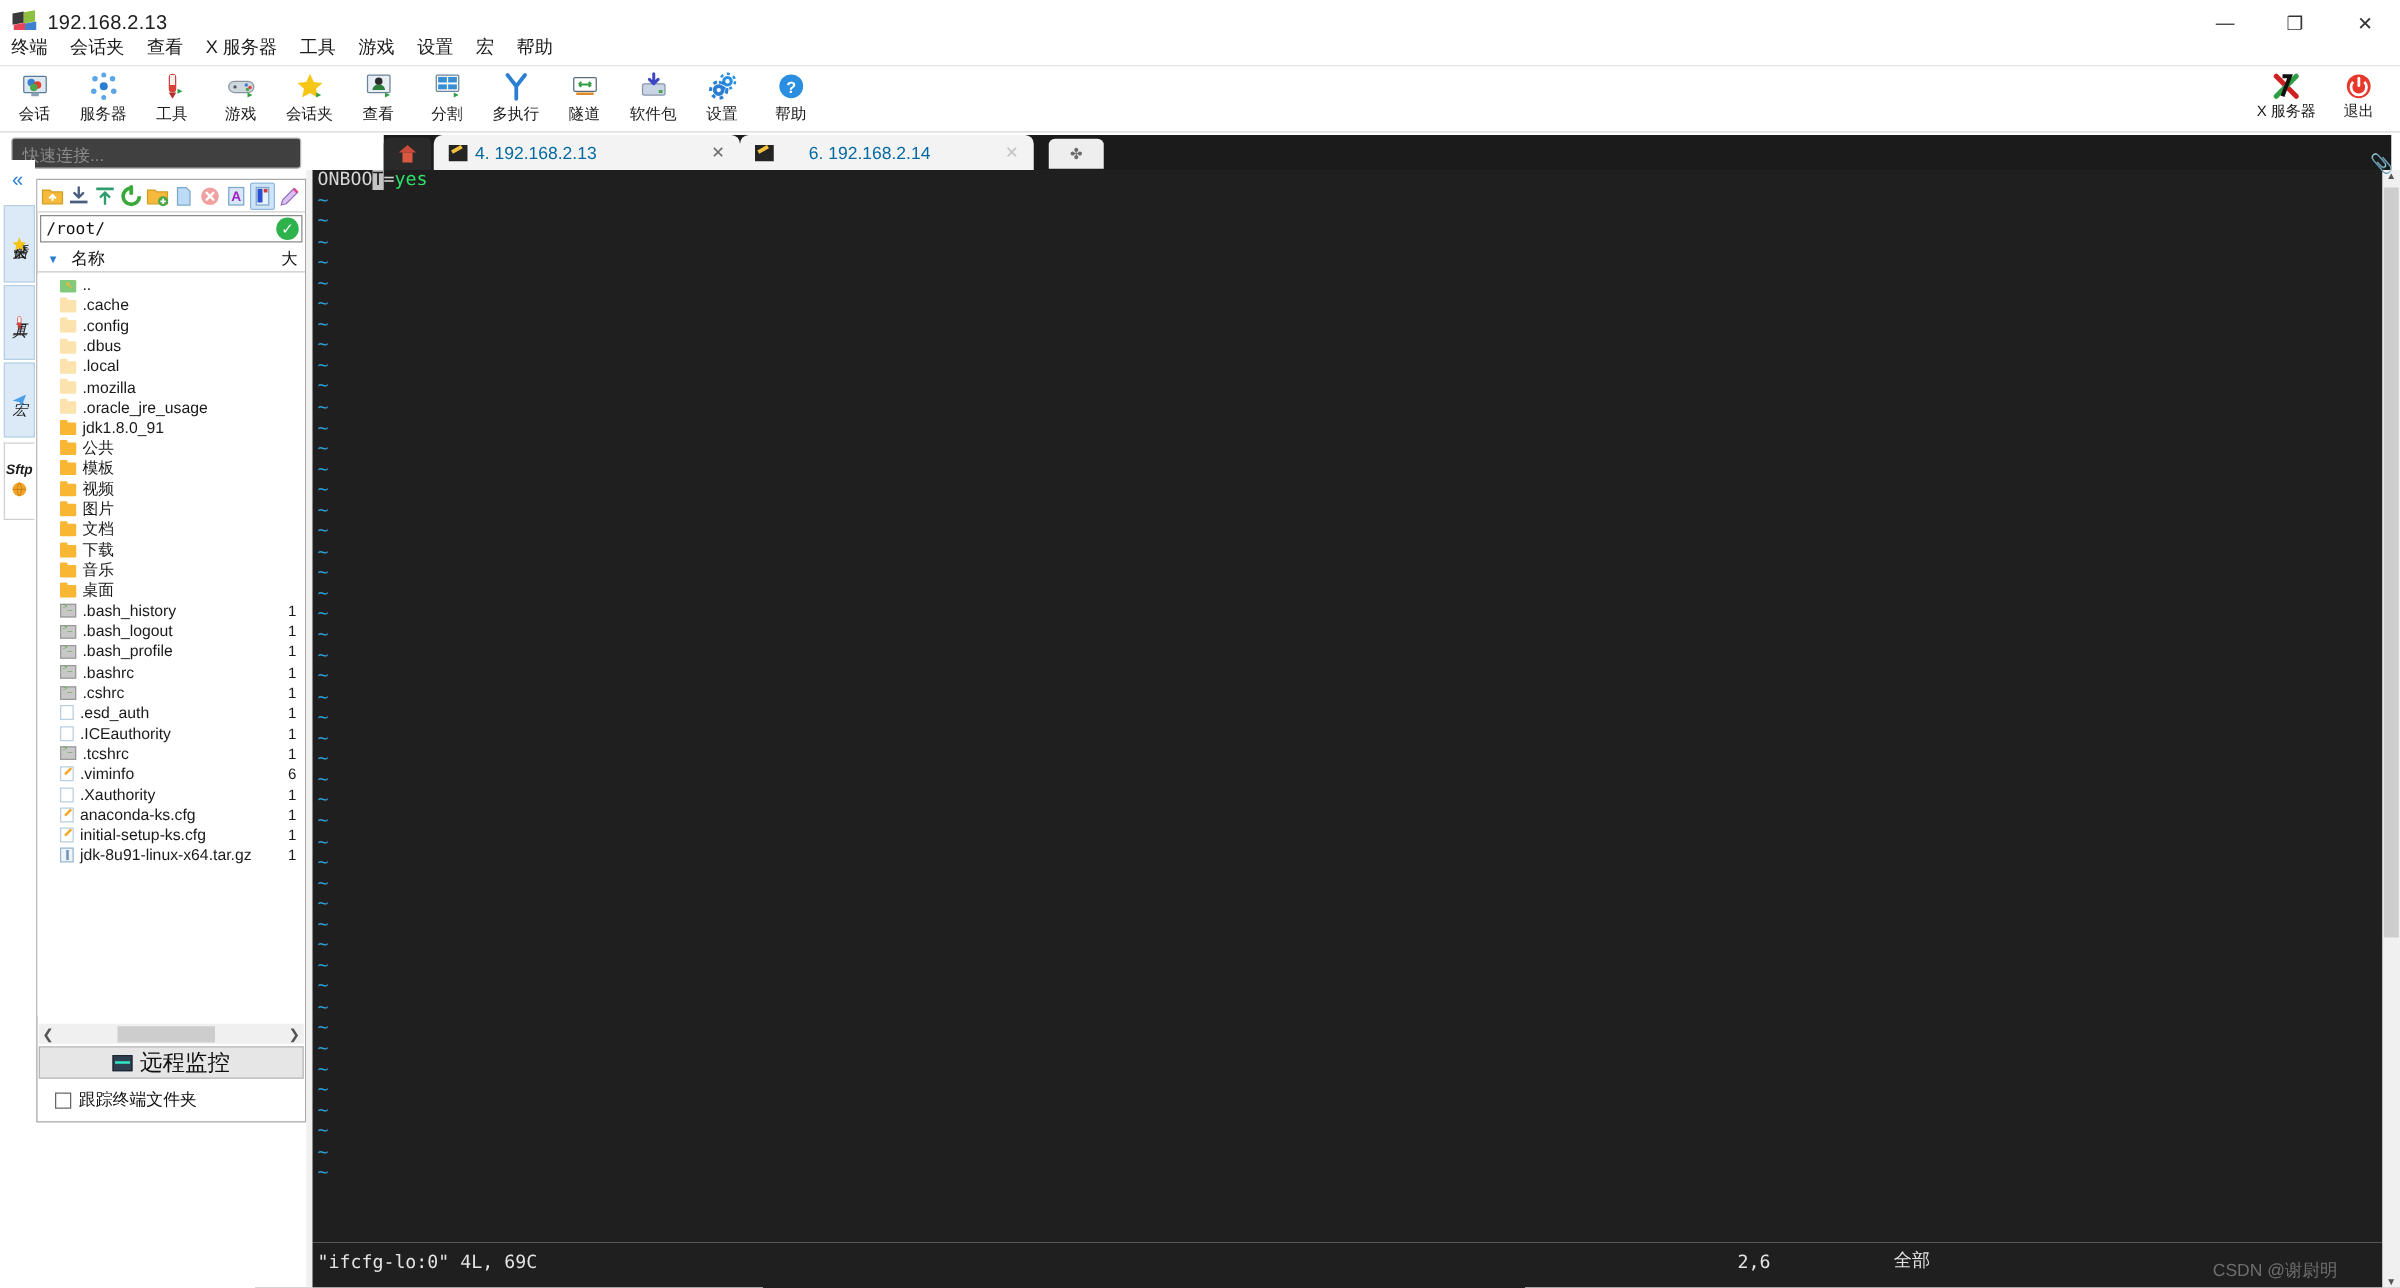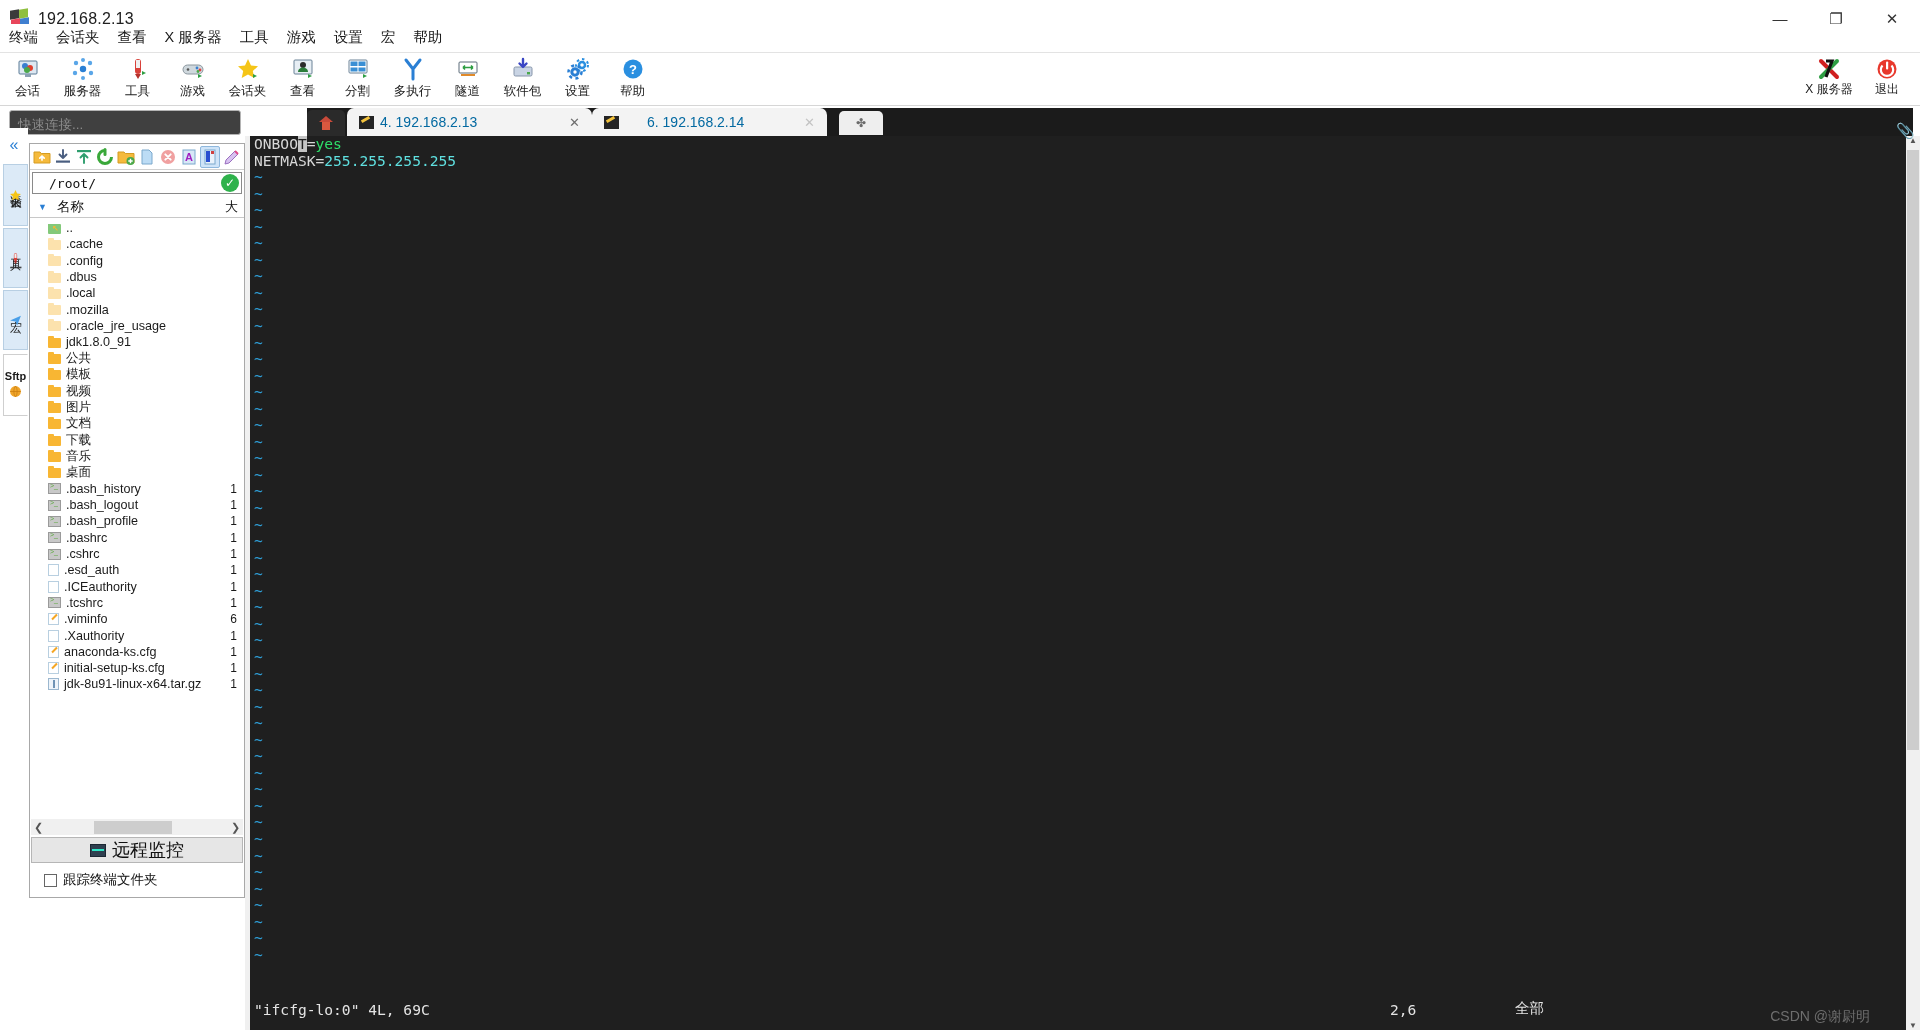--- a/index.html
+++ b/index.html
@@ -76,20 +76,21 @@
   }
   .vcollapse {
     position: absolute; left: 4px; top: 6px; width: 20px; height: 22px;
     color: #2a7fd4; font-size: 16px; text-align: center; line-height: 22px; cursor: default;
   }
   .vtab {
     position: absolute; left: 3px; width: 25px;
     background: #dceaf7; border: 1px solid #b8cfe3;
     display: flex; flex-direction: column; align-items: center; justify-content: center;
     cursor: default;
+    font-style: italic;
   }
   .vtab.active { background: #ffffff; border-color: #cfcfcf; border-right-color:#fff; }
   .vtab-label {
     writing-mode: vertical-rl; font-size: 12px; color: #1a1a1a;
     letter-spacing: 0px; margin-bottom: 3px;
   }
   .vtab-ico { font-size: 13px; line-height: 13px; }
 
   
   .fpanel {
@@ -100,21 +101,21 @@
     height: 26px; border-bottom: 1px solid #d0d0d0; display: flex;
     align-items: center; padding: 0 2px; background: #fff;
   }
   .fp-ico {
     width: 21px; height: 22px; display: flex; align-items: center; justify-content: center;
     margin: 0 1px; border-radius: 2px; cursor: default;
   }
   .fp-ico.sel { background: #cfe4f8; border: 1px solid #8fb8dd; }
   .fp-path {
     height: 22px; margin: 2px; border: 1px solid #8a8a8a; background: #fff;
-    display: flex; align-items: center; padding-left: 16px; position: relative;
+    display: flex; align-items: center; padding-left: 4px; position: relative;
   }
   .fp-path input {
     border: 0; outline: 0; font-family: "DejaVu Sans Mono", monospace;
     font-size: 13px; color: #111; width: 170px; background: transparent;
   }
   .fp-ok {
     position: absolute; right: 2px; top: 1px; width: 18px; height: 18px; border-radius: 50%;
     background: #2eb24b; color: #fff; font-size: 12px; text-align: center; line-height: 18px;
   }
   .fp-head {
@@ -817,21 +818,20 @@
           <span class="tico"></span>
           <span class="tlabel">6. 192.168.2.14</span>
           <span class="tclose">✕</span>
         </div>
         <div class="tab-plus" style="left: 532px;">✤</div>
       </div>
   </div>
 
   <div class="terminal" id="terminal">
       <div class="tline"><span class="c-key">ONBOO</span><span class="cursor">T</span><span class="c-key">=</span><span class="c-green">yes</span></div>
-      <div class="tline"><span class="c-key">NETMASK=</span><span class="c-cyan">255.255.255.255</span></div>
       <div class="tline c-tilde">~</div>
       <div class="tline c-tilde">~</div>
       <div class="tline c-tilde">~</div>
       <div class="tline c-tilde">~</div>
       <div class="tline c-tilde">~</div>
       <div class="tline c-tilde">~</div>
       <div class="tline c-tilde">~</div>
       <div class="tline c-tilde">~</div>
       <div class="tline c-tilde">~</div>
       <div class="tline c-tilde">~</div>

